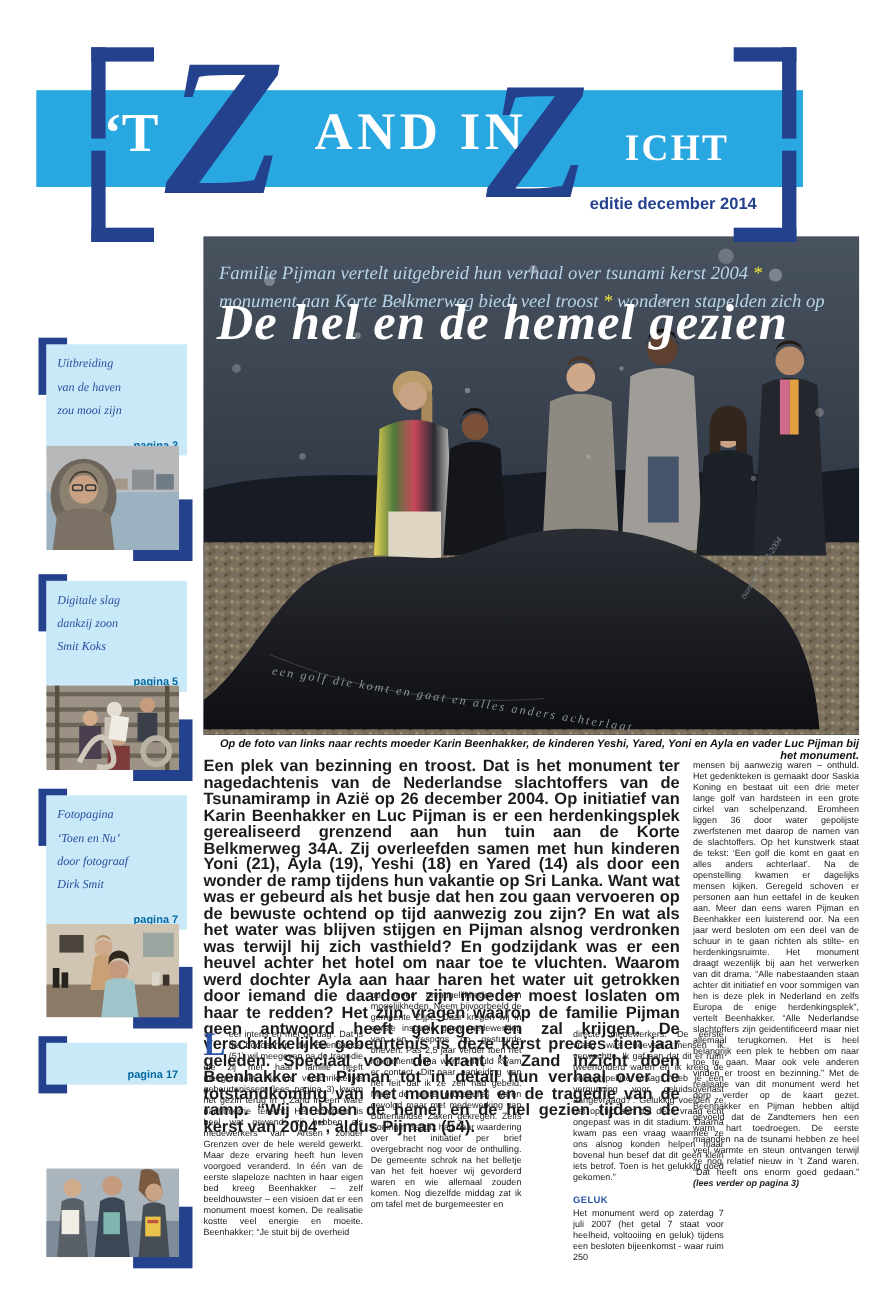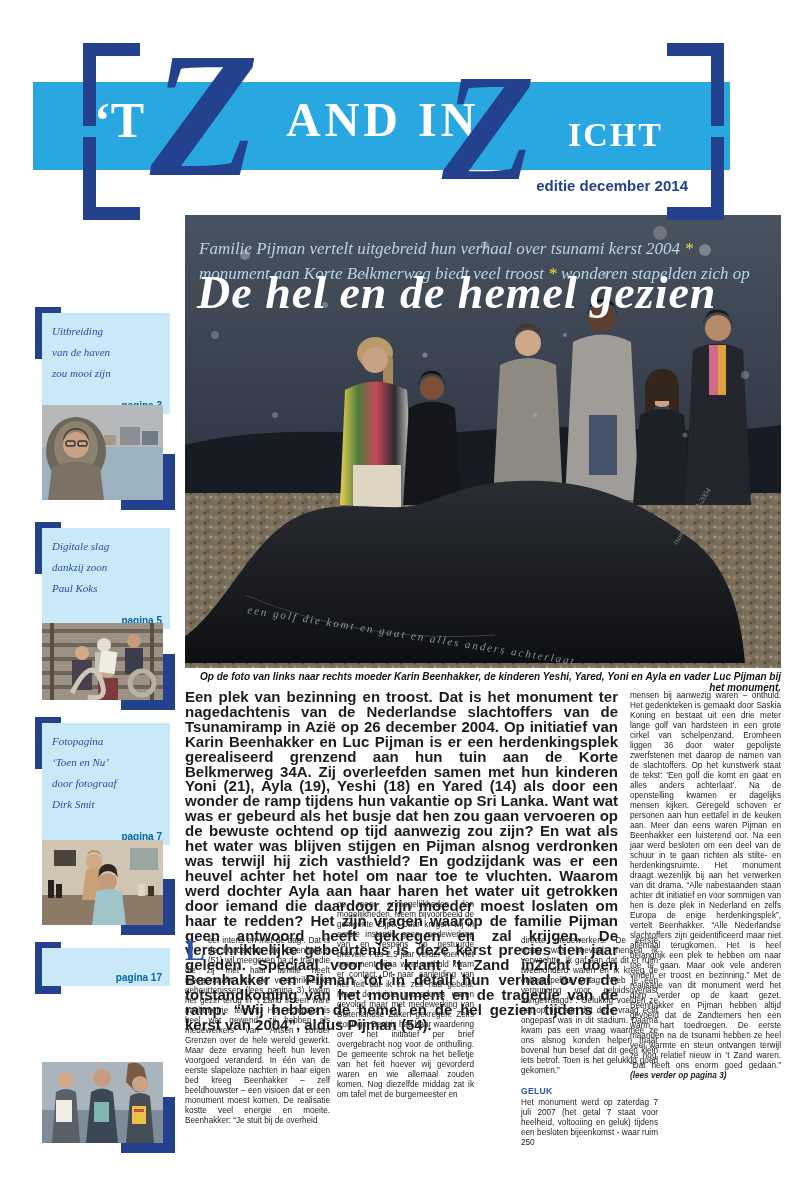--- a/index.html
+++ b/index.html
@@ -105,21 +105,21 @@
         </svg>
       </div>
     </div>
 
     <div class="teaser" style="top:520px;height:195px;">
       <div class="t-acc-tl"></div>
       <div class="t-acc-br" style="top:134px;"></div>
       <div class="t-box">
         <div class="t-title">Digitale slag
 dankzij zoon
-Paul Koks</div>
+Smit Koks</div>
         <div class="t-page">pagina 5</div>
       </div>
       <div class="t-photo" style="top:103px;height:77px;">
         <svg width="121" height="77" viewBox="0 0 121 77">
           <rect width="121" height="77" fill="#9b9184"></rect>
           <g fill="#6d6557">
             <rect y="6" width="121" height="4"></rect>
               <rect y="20" width="121" height="4"></rect>
             <rect y="34" width="121" height="4"></rect>
               <rect y="48" width="121" height="4"></rect>

